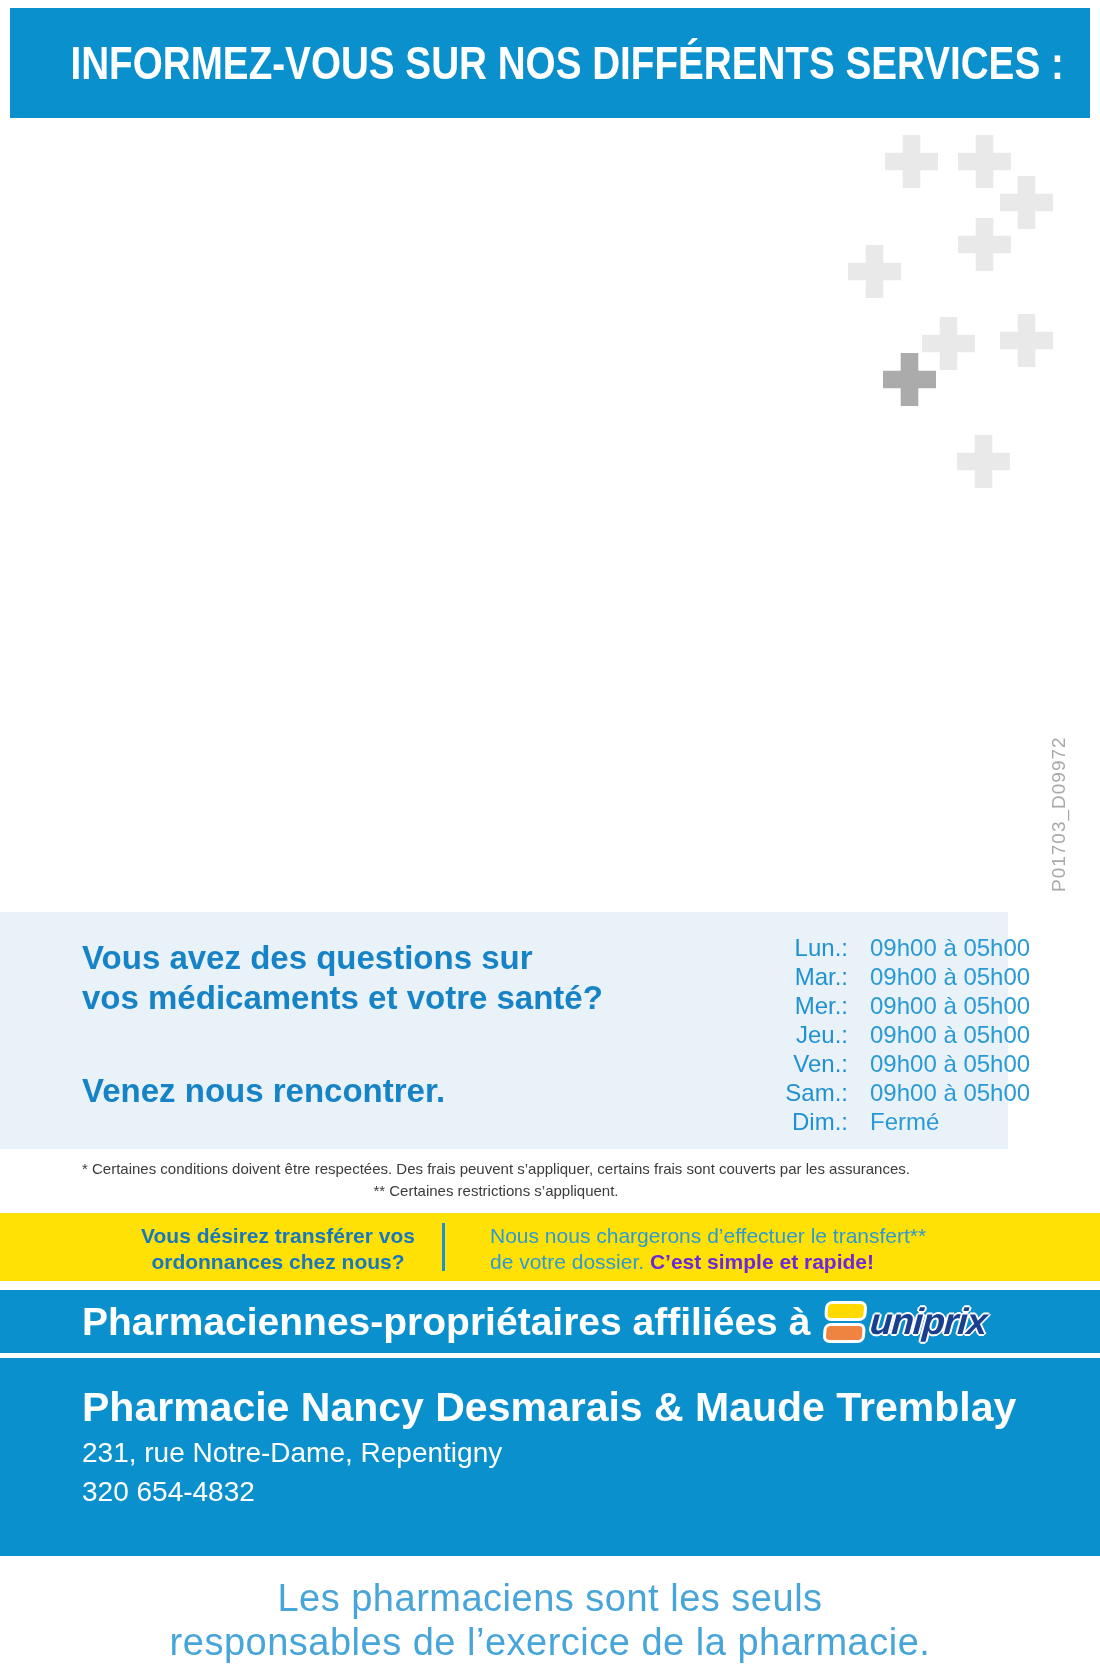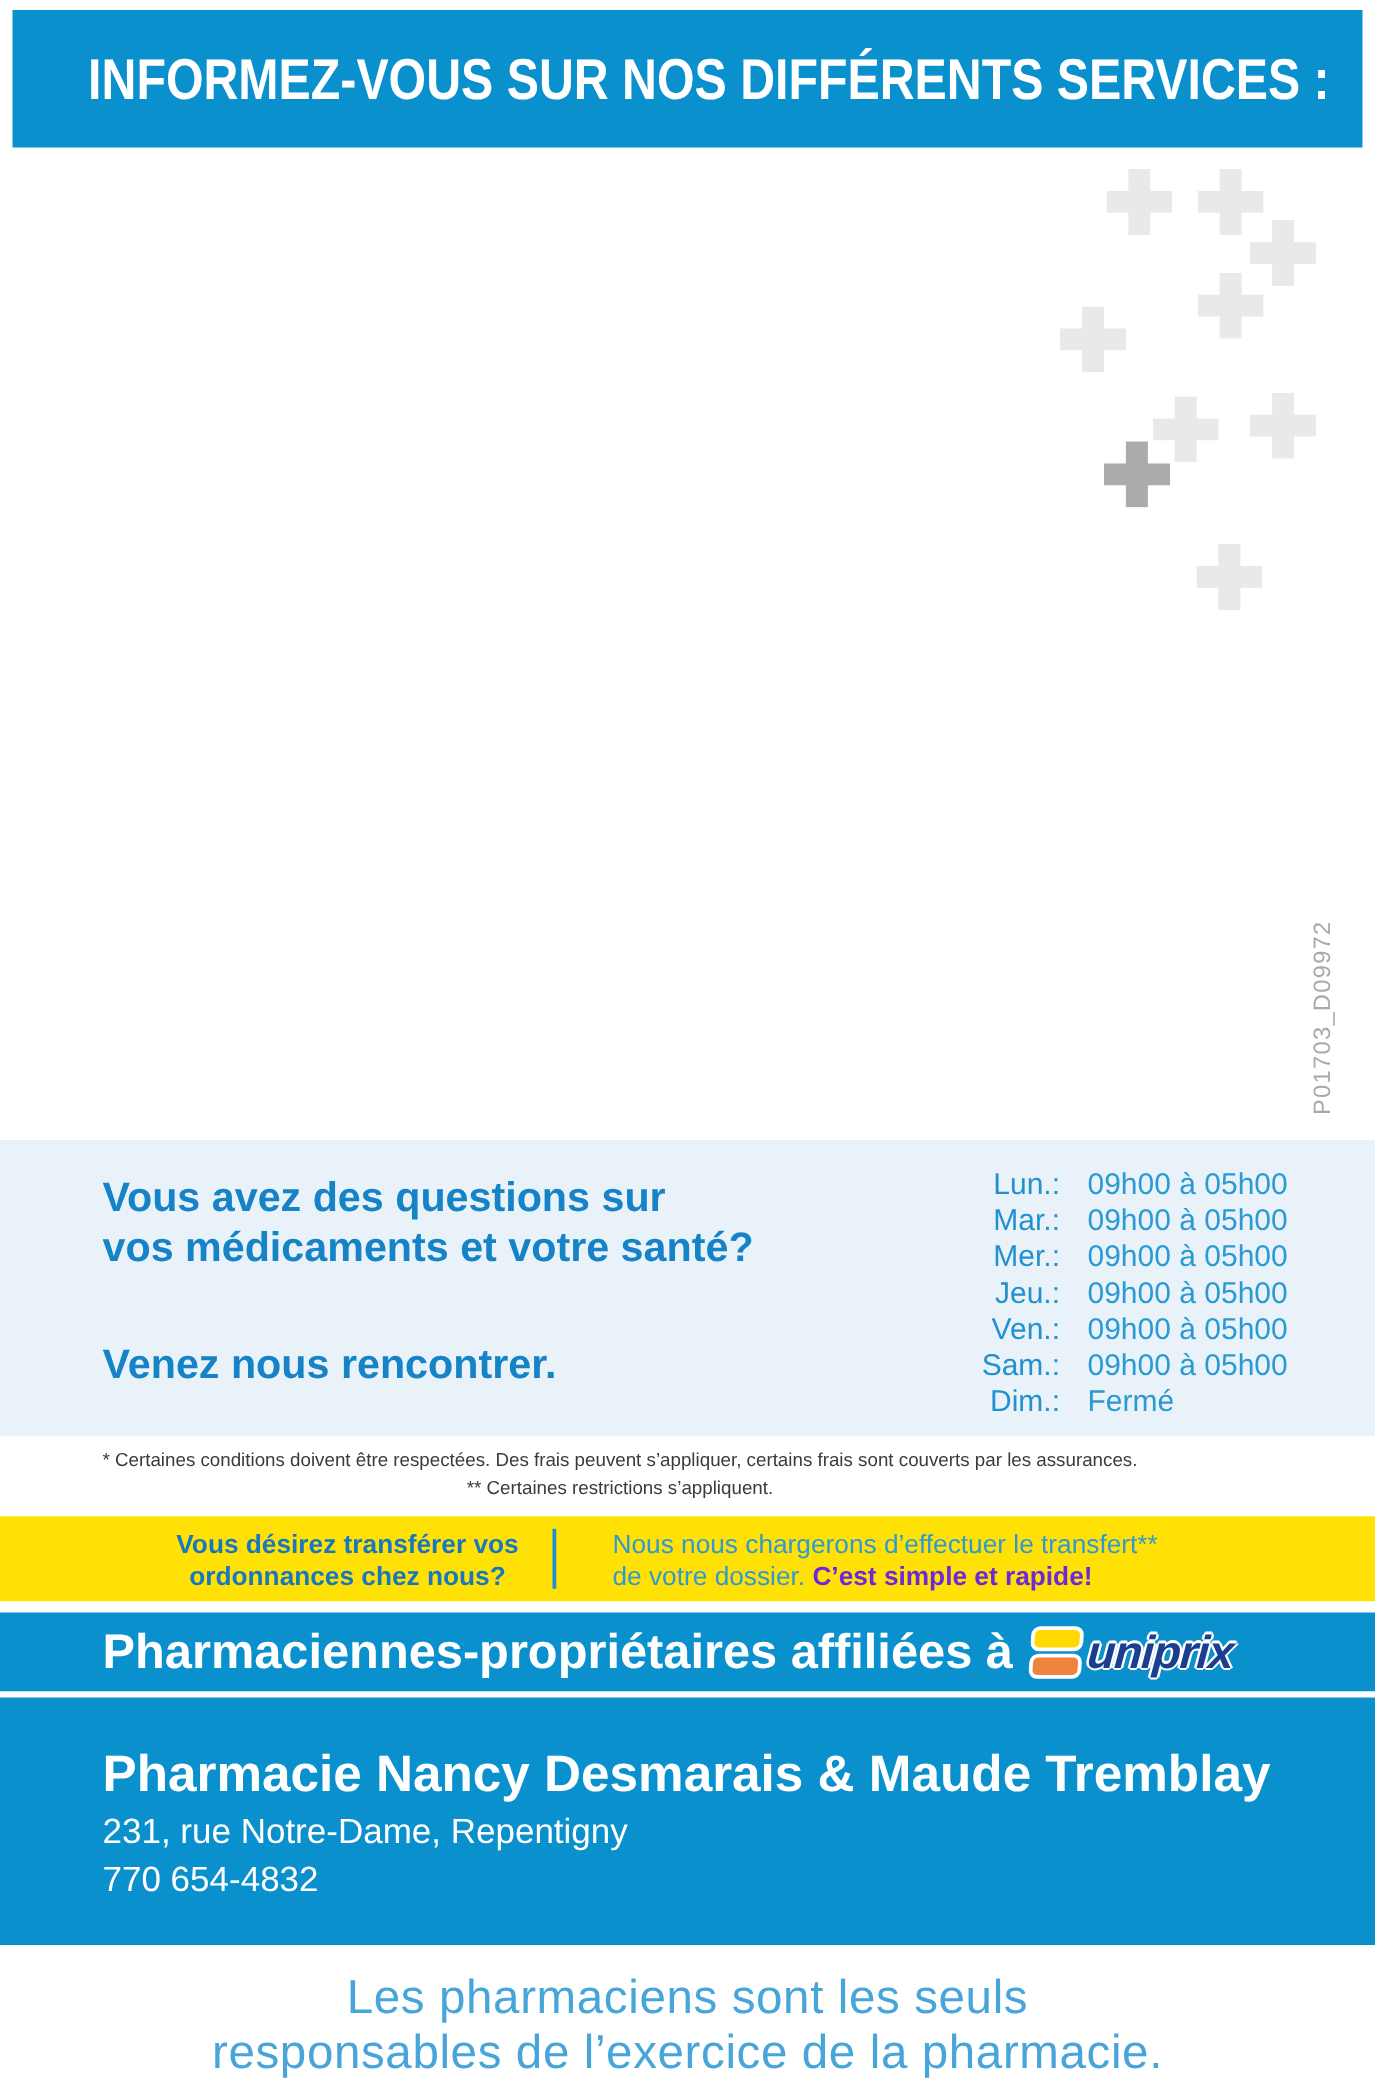--- a/index.html
+++ b/index.html
@@ -24,21 +24,21 @@
     clip-path:polygon(33.4% 0%,66.6% 0%,66.6% 33.4%,100% 33.4%,100% 66.6%,66.6% 66.6%,66.6% 100%,33.4% 100%,33.4% 66.6%,0% 66.6%,0% 33.4%,33.4% 33.4%);
   }
   
   .print-code{
     position:absolute;left:1048px;top:762px;height:130px;
     writing-mode:vertical-rl;transform:rotate(180deg);
     color:#a9a9a9;font-size:19px;letter-spacing:1px;white-space:nowrap;
   }
   
   .panel{
-    position:absolute;left:0;top:912px;width:1100px;height:237px;
+    position:absolute;left:0;top:912px;width:1008px;height:237px;
     background:#eaf2f9;
   }
   .questions{position:absolute;left:82px;top:26px;color:#1583c6;font-weight:bold;}
   .questions .q{margin:0;font-size:33px;line-height:40px;}
   .questions .cta{margin:0;position:absolute;top:134px;left:0;font-size:33px;white-space:nowrap;}
   .hours{position:absolute;left:700px;top:22px;}
   .hours .row{display:flex;height:29px;}
   .hours .day{width:148px;text-align:right;color:#2191d0;font-size:24px;}
   .hours .time{margin-left:22px;color:#2a9ad5;font-size:24px;white-space:nowrap;}
   
@@ -77,21 +77,21 @@
   }
   .bar-yellow{background:#ffd900;}
   .bar-orange{background:#ef8340;}
   .uniprix-word{
     color:#1b3f8f;font-size:37px;font-weight:bold;font-style:italic;letter-spacing:-1px;
     text-shadow:-2px 0 #fff,2px 0 #fff,0 -2px #fff,0 2px #fff,-1px -1px #fff,1px 1px #fff,-1px 1px #fff,1px -1px #fff;
   }
   
   .address{
     position:absolute;left:0;top:1358px;width:1100px;height:198px;background:#0b90ce;
-    color:#ffffff;padding:38px 0 0 82px;box-sizing:border-box;
+    color:#ffffff;padding:26px 0 0 82px;box-sizing:border-box;
   }
   .address .name{margin:0;font-size:41px;font-weight:bold;line-height:46px;white-space:nowrap;}
   .address .line{margin:6px 0 0 0;font-size:28px;line-height:33px;}
   
   .disclaimer{
     position:absolute;left:0;top:1556px;width:1100px;height:124px;background:#ffffff;
     text-align:center;color:#47a5da;font-size:38px;line-height:44px;font-weight:400;
     padding-top:20px;box-sizing:border-box;letter-spacing:0.5px;
   }
   .disclaimer p{margin:0;}
@@ -181,21 +181,21 @@
         <span class="bar bar-yellow"></span>
         <span class="bar bar-orange"></span>
       </span>
       <span class="uniprix-word">uniprix</span>
     </span>
   </section>
 
   <section class="address">
     <p class="name">Pharmacie Nancy Desmarais &amp; Maude Tremblay</p>
     <p class="line">231, rue Notre-Dame, Repentigny</p>
-    <p class="line">770 654-4832</p>
+    <p class="line">320 654-4832</p>
   </section>
 
   <footer class="disclaimer">
     <p>Les pharmaciens sont les seuls</p>
     <p>responsables de l’exercice de la pharmacie.</p>
   </footer>
 
 </div>
 
 </body></html>

